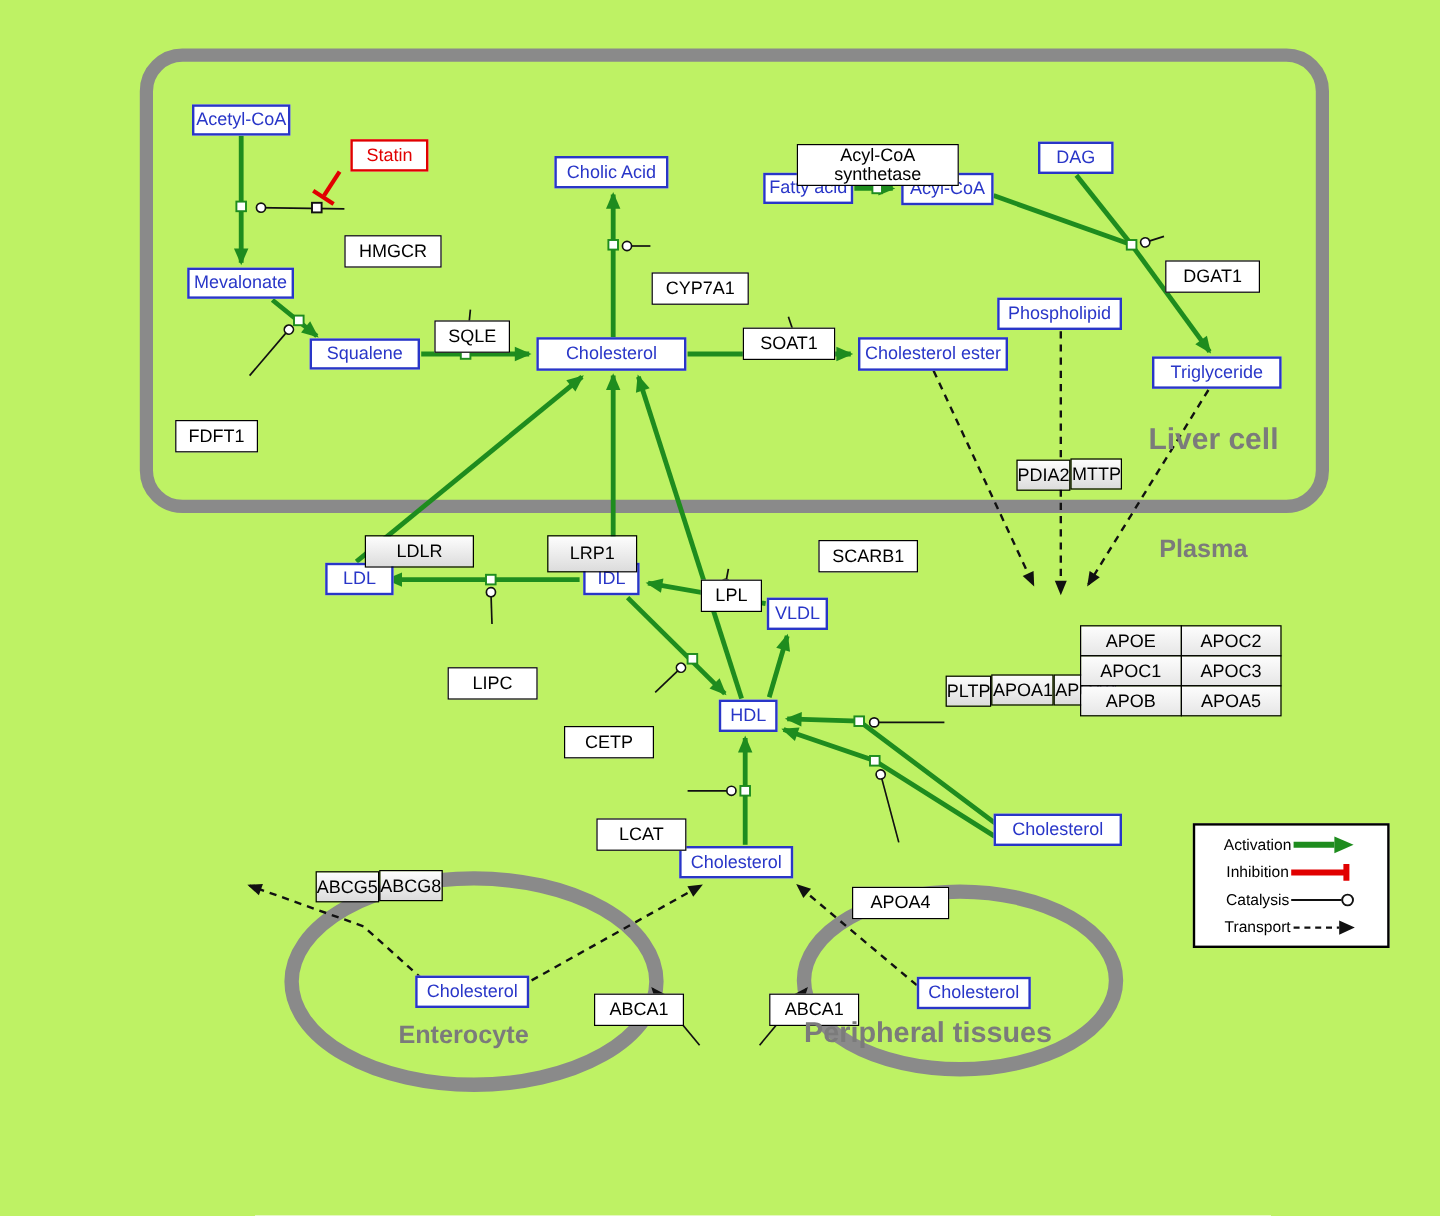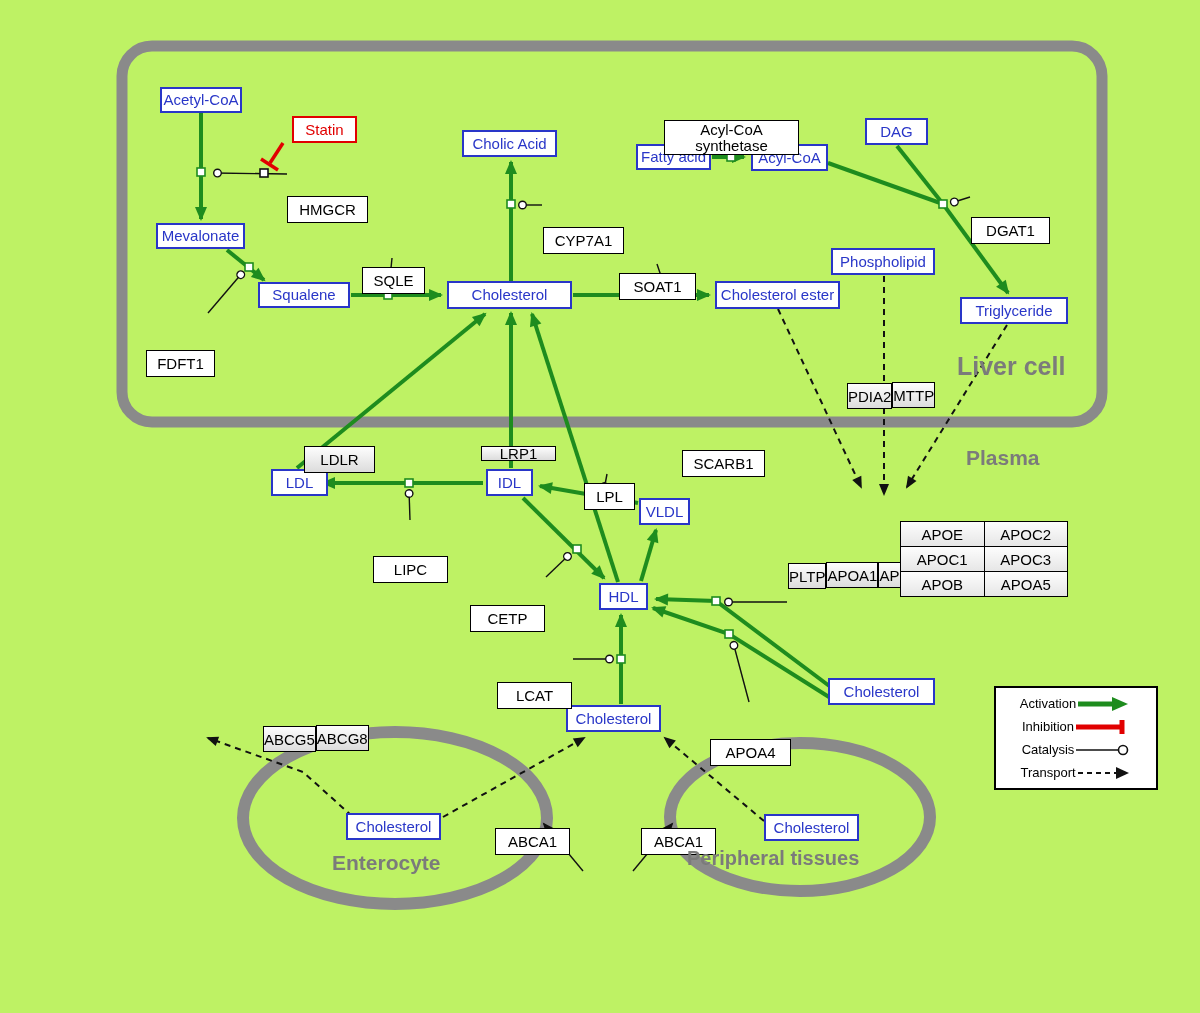--- a/index.html
+++ b/index.html
@@ -158,22 +158,22 @@
   <div class="node metab" style="left:828px;top:678px;width:107px;height:27px">Cholesterol</div>
 
   <div class="node inhibitor" style="left:256px;top:116px;width:65px;height:27px">Statin</div>
   <div class="node gene" style="left:287px;top:160px;width:81px;height:27px">HMGCR</div>
   <div class="node gene" style="left:362px;top:231px;width:63px;height:27px">SQLE</div>
   <div class="node gene" style="left:146px;top:314px;width:69px;height:27px">FDFT1</div>
   <div class="node gene" style="left:543px;top:191px;width:81px;height:27px">CYP7A1</div>
   <div class="node gene" style="left:664px;top:84px;width:135px;height:35px">Acyl-CoA synthetase</div>
   <div class="node gene" style="left:619px;top:237px;width:77px;height:27px">SOAT1</div>
   <div class="node gene" style="left:971px;top:181px;width:79px;height:27px">DGAT1</div>
-  <div class="node gene shaded" style="left:304px;top:410px;width:71px;height:27px">LDLR</div>
-  <div class="node gene shaded" style="left:481px;top:410px;width:75px;height:15px">LRP1</div>
+  <div class="node gene shaded" style="left:304px;top:410px;width:91px;height:27px">LDLR</div>
+  <div class="node gene shaded" style="left:456px;top:410px;width:75px;height:31px">LRP1</div>
   <div class="node gene" style="left:682px;top:414px;width:83px;height:27px">SCARB1</div>
   <div class="node gene" style="left:584px;top:447px;width:51px;height:27px">LPL</div>
   <div class="node gene" style="left:373px;top:520px;width:75px;height:27px">LIPC</div>
   <div class="node gene" style="left:470px;top:569px;width:75px;height:27px">CETP</div>
   <div class="node gene" style="left:497px;top:646px;width:75px;height:27px">LCAT</div>
   <div class="node gene" style="left:710px;top:703px;width:81px;height:27px">APOA4</div>
   <div class="node gene" style="left:495px;top:792px;width:75px;height:27px">ABCA1</div>
   <div class="node gene" style="left:641px;top:792px;width:75px;height:27px">ABCA1</div>
 
   <div class="stack" style="left:847px;top:383px;width:75px">
@@ -198,21 +198,21 @@
     <div class="cell">APOC2</div>
     <div class="cell">APOC1</div>
     <div class="cell">APOC3</div>
     <div class="cell">APOB</div>
     <div class="cell">APOA5</div>
   </div>
 
   <div class="region-label" style="left:957px;top:352px;font-size:25px">Liver cell</div>
   <div class="region-label" style="left:966px;top:446px;font-size:21px">Plasma</div>
   <div class="region-label" style="left:332px;top:851px;font-size:21px">Enterocyte</div>
-  <div class="region-label" style="left:687px;top:847px;font-size:20px">Peripheral tissues</div>
+  <div class="region-label" style="left:670px;top:847px;font-size:24px">Peripheral tissues</div>
 
   <div id="legend">
     <div class="legend-row">
       <span class="lbl">Activation</span>
       <svg width="56" height="16">
         <line x1="2" y1="8" x2="36" y2="8" stroke="#1e8c1e" stroke-width="5"></line>
         <path d="M36,1 L52,8 L36,15 z" fill="#1e8c1e"></path>
       </svg>
     </div>
     <div class="legend-row">

